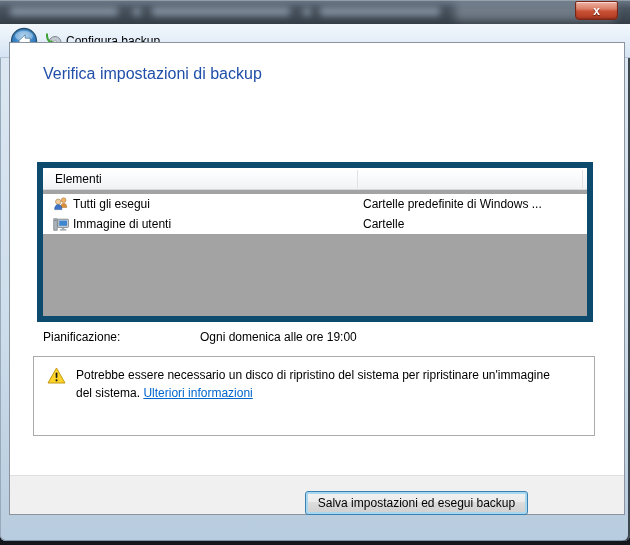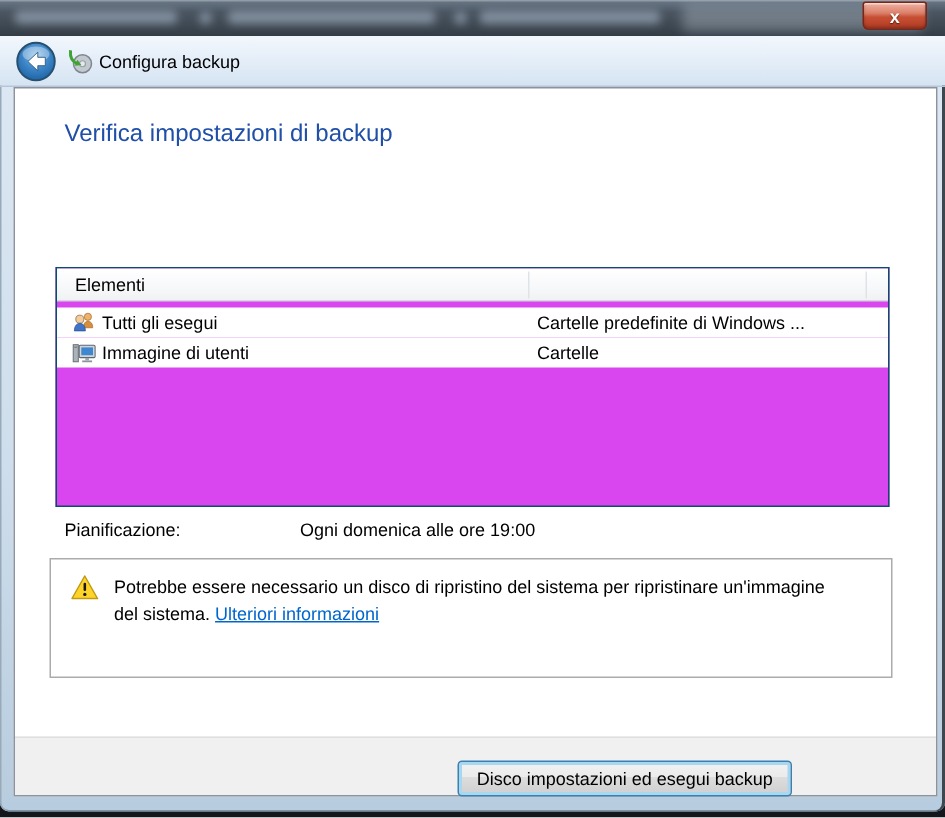--- a/index.html
+++ b/index.html
@@ -31,30 +31,30 @@
   
   .nav { position:absolute; left:0; top:0; width:100%; height:34px;
     background:linear-gradient(180deg,#f2f7fc 0%,#e3edf8 55%,#d5e3f2 100%);
     border-bottom:1px solid #b6c6d8; display:flex; align-items:center; }
   .back-btn { position:absolute; left:10px; top:3px; width:28px; height:28px; border:0; padding:0;
     background:transparent; cursor:pointer; }
   .nav-ico { position:absolute; left:44px; top:8px; width:18px; height:18px; }
   .nav-title { position:absolute; left:66px; top:0; height:34px; line-height:34px; color:#000; }
 
   
-  .panel { position:absolute; left:9px; top:34px; width:616px; height:473px;
+  .panel { position:absolute; left:9px; top:18px; width:616px; height:473px;
     background:#fff; border:1px solid #8b949e; }
 
   .heading { position:absolute; left:33px; top:22px; font-size:16px; color:#1f4fa8; }
 
   .lbl { position:absolute; color:#000; }
 
   
   .ltable { position:absolute; left:27px; top:119px; width:556px; height:160px;
-    background:#d946ef; border:1px solid #0c4a6e;padding-left:20px; }
+    background:#a3a3a3; border:6px solid #0c4a6e;padding-left:20px; }
   .lhead { position:absolute; left:0; top:0; width:100%; height:22px;
     background:linear-gradient(180deg,#ffffff 0%,#f7f8fa 60%,#f1f2f4 100%);
     border-bottom:1px solid #d5d9de; }
   .lhead .hcell { position:absolute; top:0; height:22px; line-height:22px; padding-left:12px; }
   .hdiv { position:absolute; top:2px; width:1px; height:18px; background:#dfe3e8; }
   .lrow { position:absolute; left:0; width:100%; height:20px; line-height:20px; background:#fff; }
   .lrow .ric { position:absolute; left:10px; top:2px; width:16px; height:16px; }
   .lrow .c1 { position:absolute; left:30px; top:0; }
   .lrow .c2 { position:absolute; left:320px; top:0; }
 
@@ -174,18 +174,18 @@
         <svg class="warn-ico" viewBox="0 0 19 17">
           <path d="M9.5,1 L18,16 L1,16 Z" fill="#ffd42a" stroke="#c29a12" stroke-width="1" stroke-linejoin="round"></path>
           <rect x="8.7" y="5.5" width="1.7" height="5.5" rx="0.8" fill="#1a1a1a"></rect>
           <circle cx="9.55" cy="13.3" r="1.1" fill="#1a1a1a"></circle>
         </svg>
         <span>Potrebbe essere necessario un disco di ripristino del sistema per ripristinare un'immagine del sistema.</span>
         <a class="lnk">Ulteriori informazioni</a>
       </div>
 
       <div class="footer">
-        <button class="btn btn-default">Disco impostazioni ed esegui backup</button>
+        <button class="btn btn-default">Salva impostazioni ed esegui backup</button>
       </div>
 
     </div>
   </div>
 </div>
 
 </body></html>

